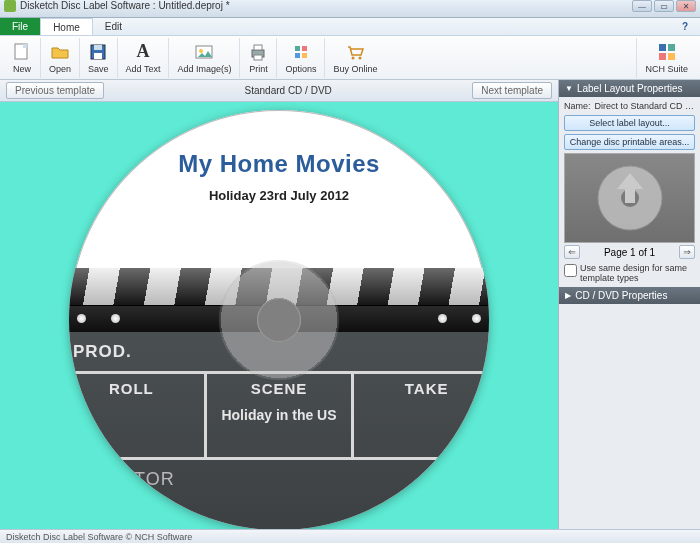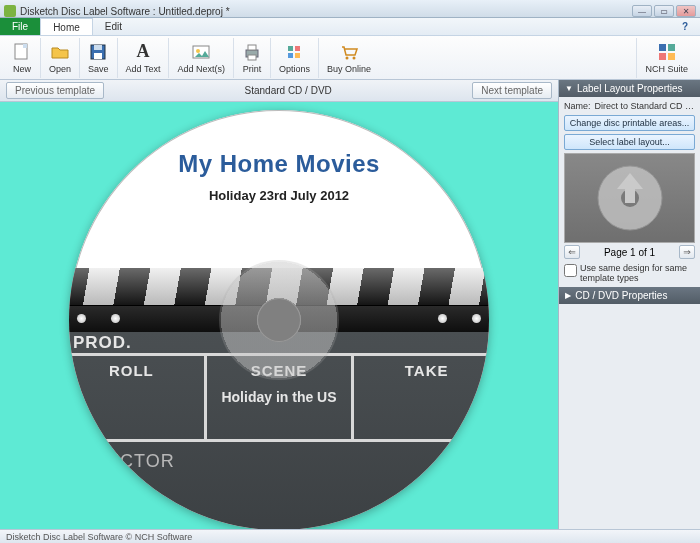--- a/index.html
+++ b/index.html
@@ -1,19 +1,19 @@
 <!DOCTYPE html>
 <html><head>
   <meta charset="utf-8">
   <style>
     * { margin: 0; padding: 0; box-sizing: border-box; font-family: "Segoe UI", Tahoma, sans-serif; }
     body { width: 700px; height: 543px; background: #fff; overflow: hidden; font-size: 11px; }
     
     
-    .titlebar { height: 18px; background: linear-gradient(#e8f0f8,#d0dce8); display: flex; align-items: flex-end; padding: 0 4px; border-bottom: 1px solid #9fb2c4; }
+    .titlebar { height: 18px; background: linear-gradient(#e8f0f8,#d0dce8); display: flex; align-items: flex-start; padding: 0 4px; border-bottom: 1px solid #9fb2c4; }
     .titlebar .appicon { width: 12px; height: 12px; background: #7cb342; border-radius: 2px; margin-right: 4px; }
     .titlebar .title { font-size: 10px; color: #333; flex: 1; }
     .winbtns { display: flex; gap: 2px; }
     .winbtn { width: 20px; height: 12px; background: linear-gradient(#e8eef6,#c5d4e4); border: 1px solid #9fb2c4; border-radius: 2px; font-size: 8px; display: flex; align-items: center; justify-content: center; color: #445; }
     .winbtn.close { background: linear-gradient(#f0c5c5,#e49a9a); }
     
     
     .menubar { height: 18px; display: flex; align-items: stretch; background: linear-gradient(#f2f6fa,#e4ecf4); border-bottom: 1px solid #c5d4e4; }
     .menutab { padding: 2px 12px; font-size: 10px; color: #333; display: flex; align-items: center; }
     .menutab.file { background: #1b8f3a; color: #fff; }
@@ -38,21 +38,21 @@
     .cd-title { position: absolute; top: 40px; left: 0; right: 0; text-align: center; font-size: 24px; font-weight: bold; color: #2b5c9b; letter-spacing: .5px; }
     .cd-sub { position: absolute; top: 78px; left: 0; right: 0; text-align: center; font-size: 13px; font-weight: bold; color: #222; }
     
     
     .clapper { position: absolute; top: 158px; left: -10px; right: -10px; bottom: -10px; }
     .clapper-top { height: 38px; background: repeating-linear-gradient(100deg, #1a1a1a 0 30px, #e8e8e8 30px 60px); border-bottom: 1px solid #000; position: relative; overflow: hidden; }
     .clapper-top::after { content:""; position:absolute; inset:0; background: linear-gradient(rgba(255,255,255,.35),rgba(0,0,0,.2)); }
     .clapper-hinge { height: 26px; background: linear-gradient(#2a2a2a,#0e0e0e); position: relative; }
     .rivet { position: absolute; width: 9px; height: 9px; background: radial-gradient(#fff,#bbb); border-radius: 50%; top: 8px; }
     .clapper-body { background: linear-gradient(#4a4f52,#383c3f); color: #e6e6e6; height: 260px; }
-    .clap-row1 { display: flex; height: 24px; border-bottom: 3px solid #d8d8d8; align-items: center; padding: 0 14px; }
+    .clap-row1 { display: flex; height: 42px; border-bottom: 3px solid #d8d8d8; align-items: center; padding: 0 14px; }
     .clap-row1 .lab { font-size: 17px; font-weight: bold; letter-spacing: 1px; }
     .clap-row2 { display: flex; height: 86px; border-bottom: 3px solid #d8d8d8; }
     .clap-cell { flex: 1; border-right: 3px solid #d8d8d8; display: flex; flex-direction: column; align-items: center; padding-top: 6px; }
     .clap-cell:last-child { border-right: none; }
     .clap-cell .hd { font-size: 15px; font-weight: bold; letter-spacing: 1px; }
     .clap-cell .val { margin-top: 10px; font-size: 14px; font-weight: bold; text-align: center; line-height: 1.2; }
     .clap-row3 { display: flex; height: 38px; align-items: center; padding: 0 14px; }
     .clap-row3 .lab { font-size: 18px; font-weight: normal; color: #b8b8b8; letter-spacing: 1px; }
     
     
@@ -131,21 +131,21 @@
         <span>Add Text</span>
       </div>
     <div class="ribbtn">
         <div class="ribicon">
           <svg width="20" height="20">
             <rect x="2" y="4" width="16" height="12" fill="#fff" stroke="#888"></rect>
             <circle cx="7" cy="9" r="2" fill="#f4c44a"></circle>
             <path d="M4 15l4-4 3 3 3-5 4 6z" fill="#5a9"></path>
           </svg>
         </div>
-        <span>Add Next(s)</span>
+        <span>Add Image(s)</span>
       </div>
     <div class="ribbtn">
         <div class="ribicon">
           <svg width="20" height="20">
             <rect x="4" y="8" width="12" height="7" fill="#9aa" stroke="#667"></rect>
             <rect x="6" y="3" width="8" height="5" fill="#fff" stroke="#888"></rect>
             <rect x="6" y="13" width="8" height="5" fill="#fff" stroke="#888"></rect>
           </svg>
         </div>
         <span>Print</span>
@@ -233,22 +233,22 @@
   <div class="sidepanel">
     <div class="panelhdr">
         <span class="caret">▼</span>
         <span>Label Layout Properties</span>
       </div>
     <div class="panelbody">
       <div class="proprow">
           <span>Name:</span>
           <span style="text-align:right;flex:1;margin-left:4px;white-space:nowrap;overflow:hidden;text-overflow:ellipsis">Direct to Standard CD / DVD</span>
         </div>
+      <button class="widebtn">Select label layout...</button>
       <button class="widebtn">Change disc printable areas...</button>
-      <button class="widebtn">Select label layout...</button>
       <div class="preview">
         <svg width="70" height="70">
             <circle cx="35" cy="35" r="32" fill="#bfbfbf" stroke="#9a9a9a"></circle>
             <circle cx="35" cy="35" r="9" fill="#7a7a7a"></circle>
             <path d="M35 10 L48 26 L40 26 L40 40 L30 40 L30 26 L22 26 Z" fill="#d8d8d8"></path>
           </svg>
       </div>
       <div class="pagerow">
         <div class="pgbtn">⇐</div>
         <span>Page 1 of 1</span>

